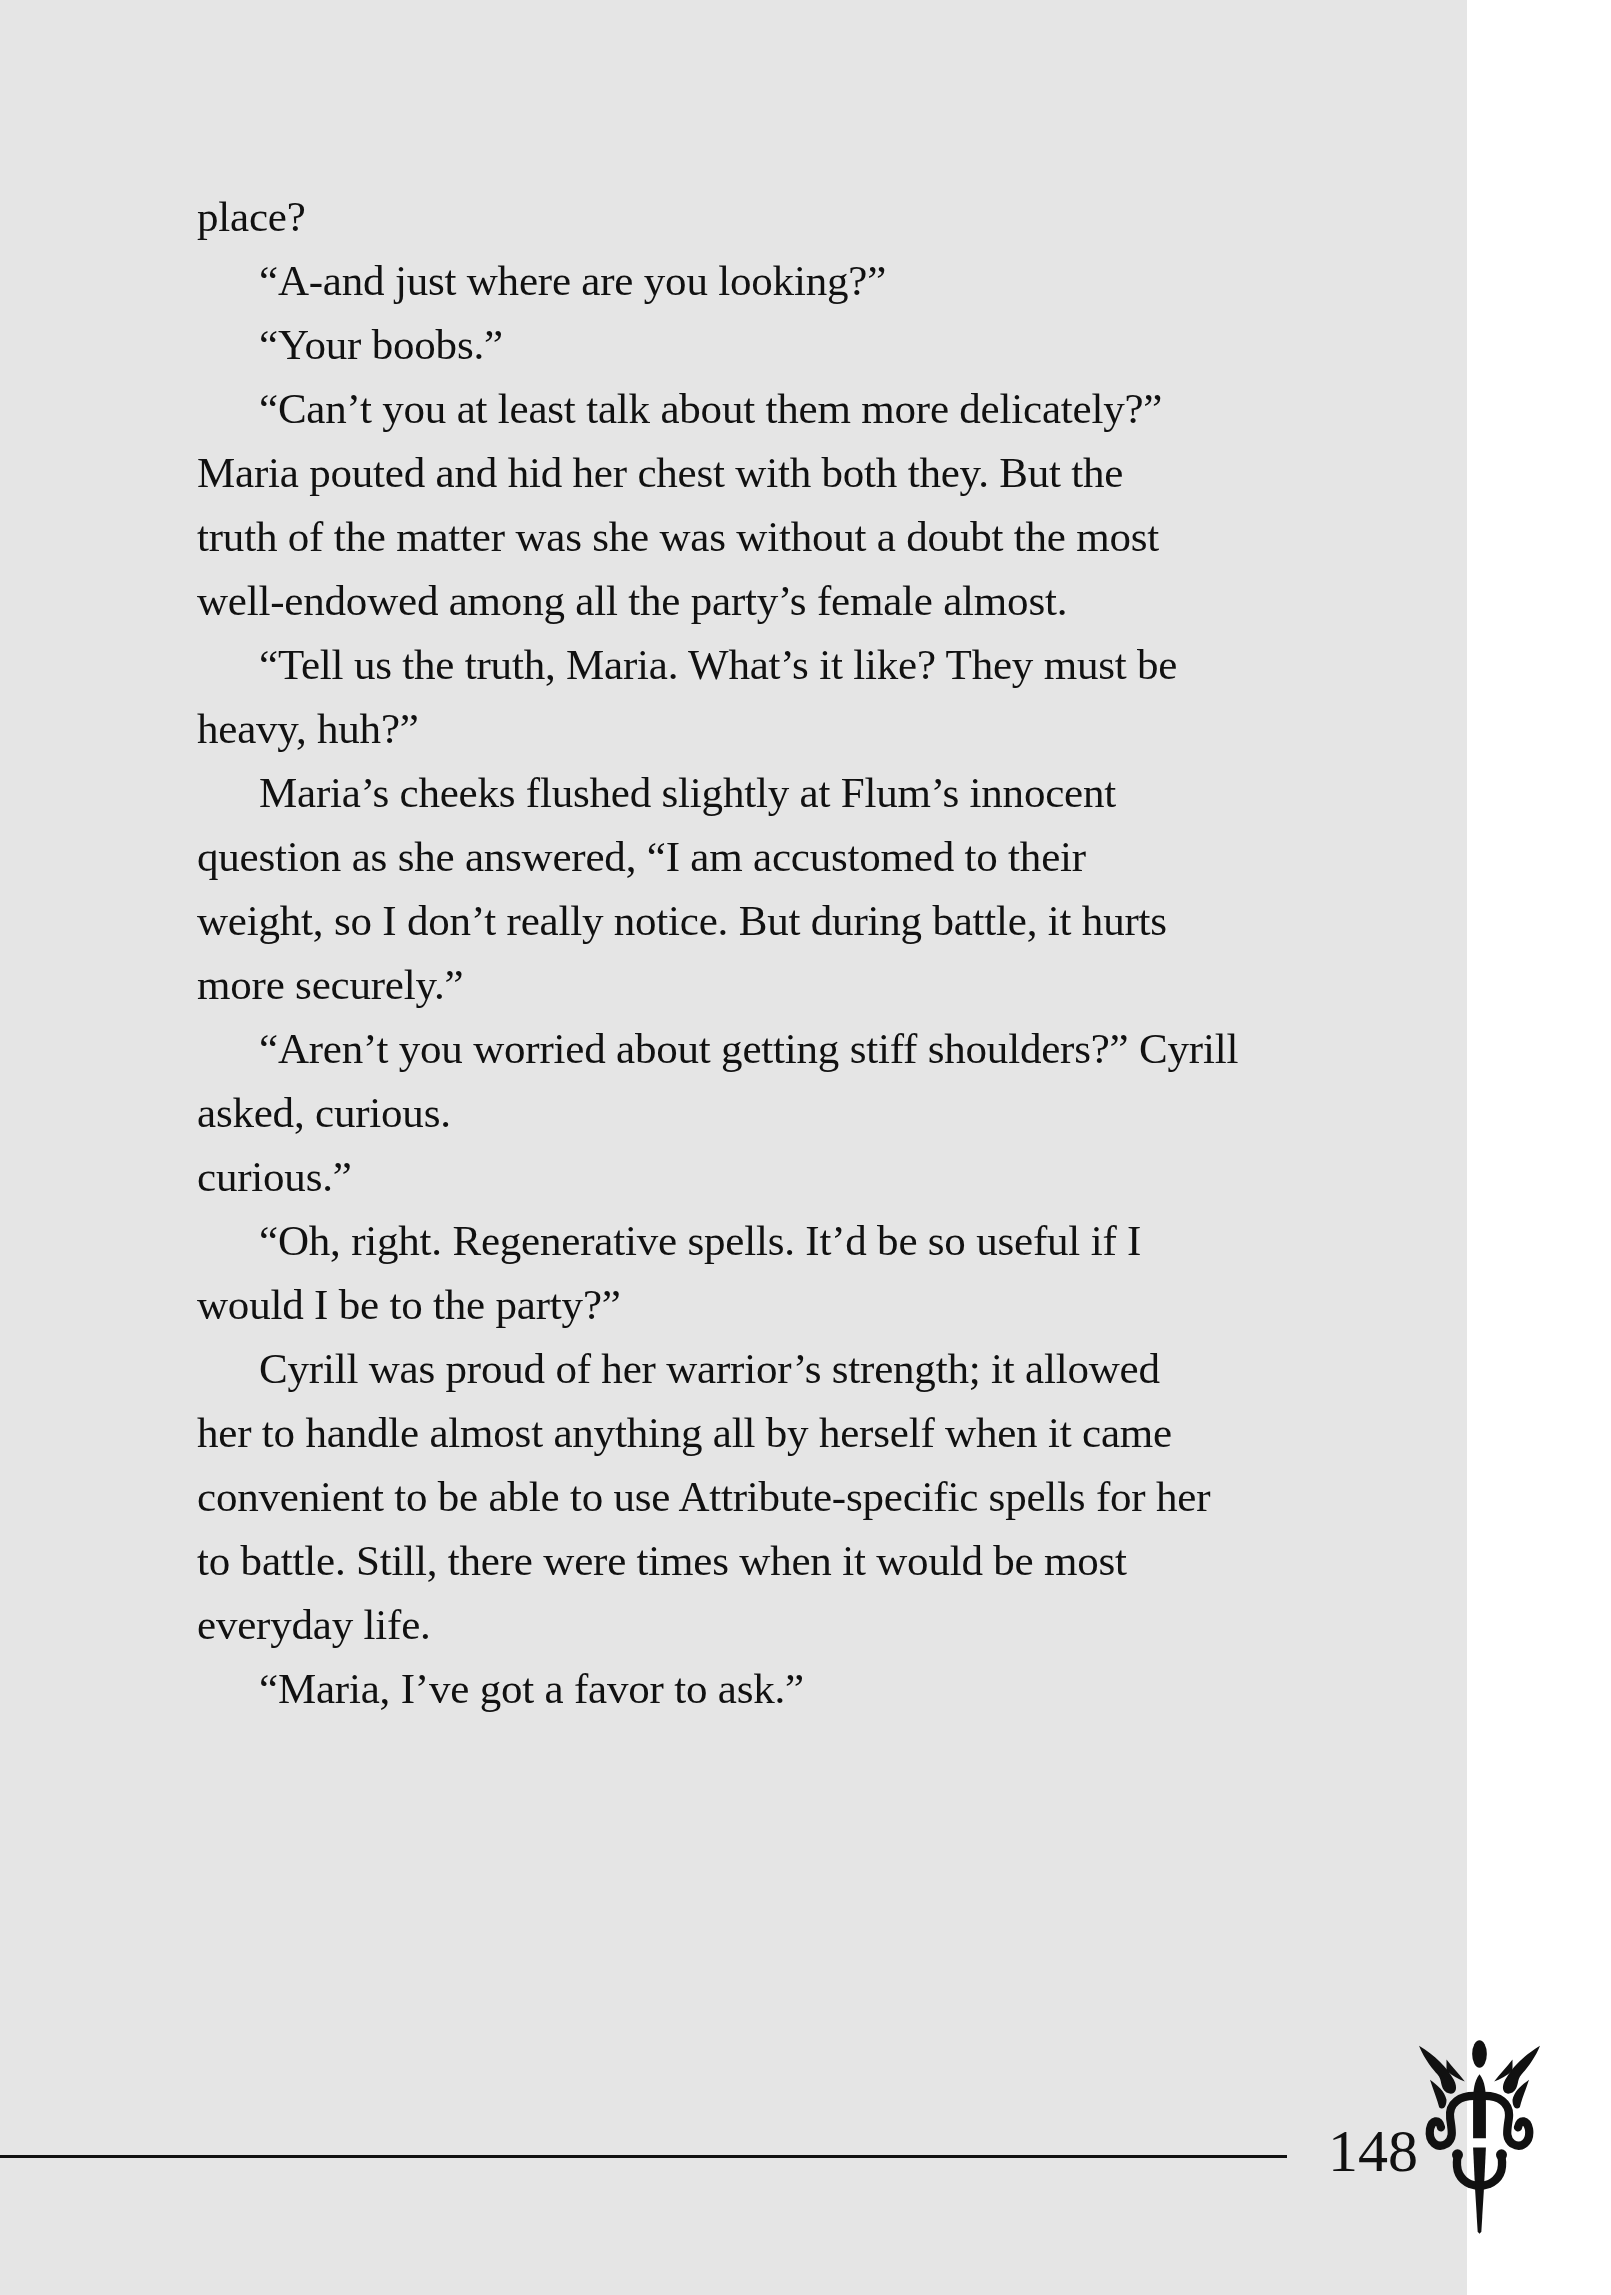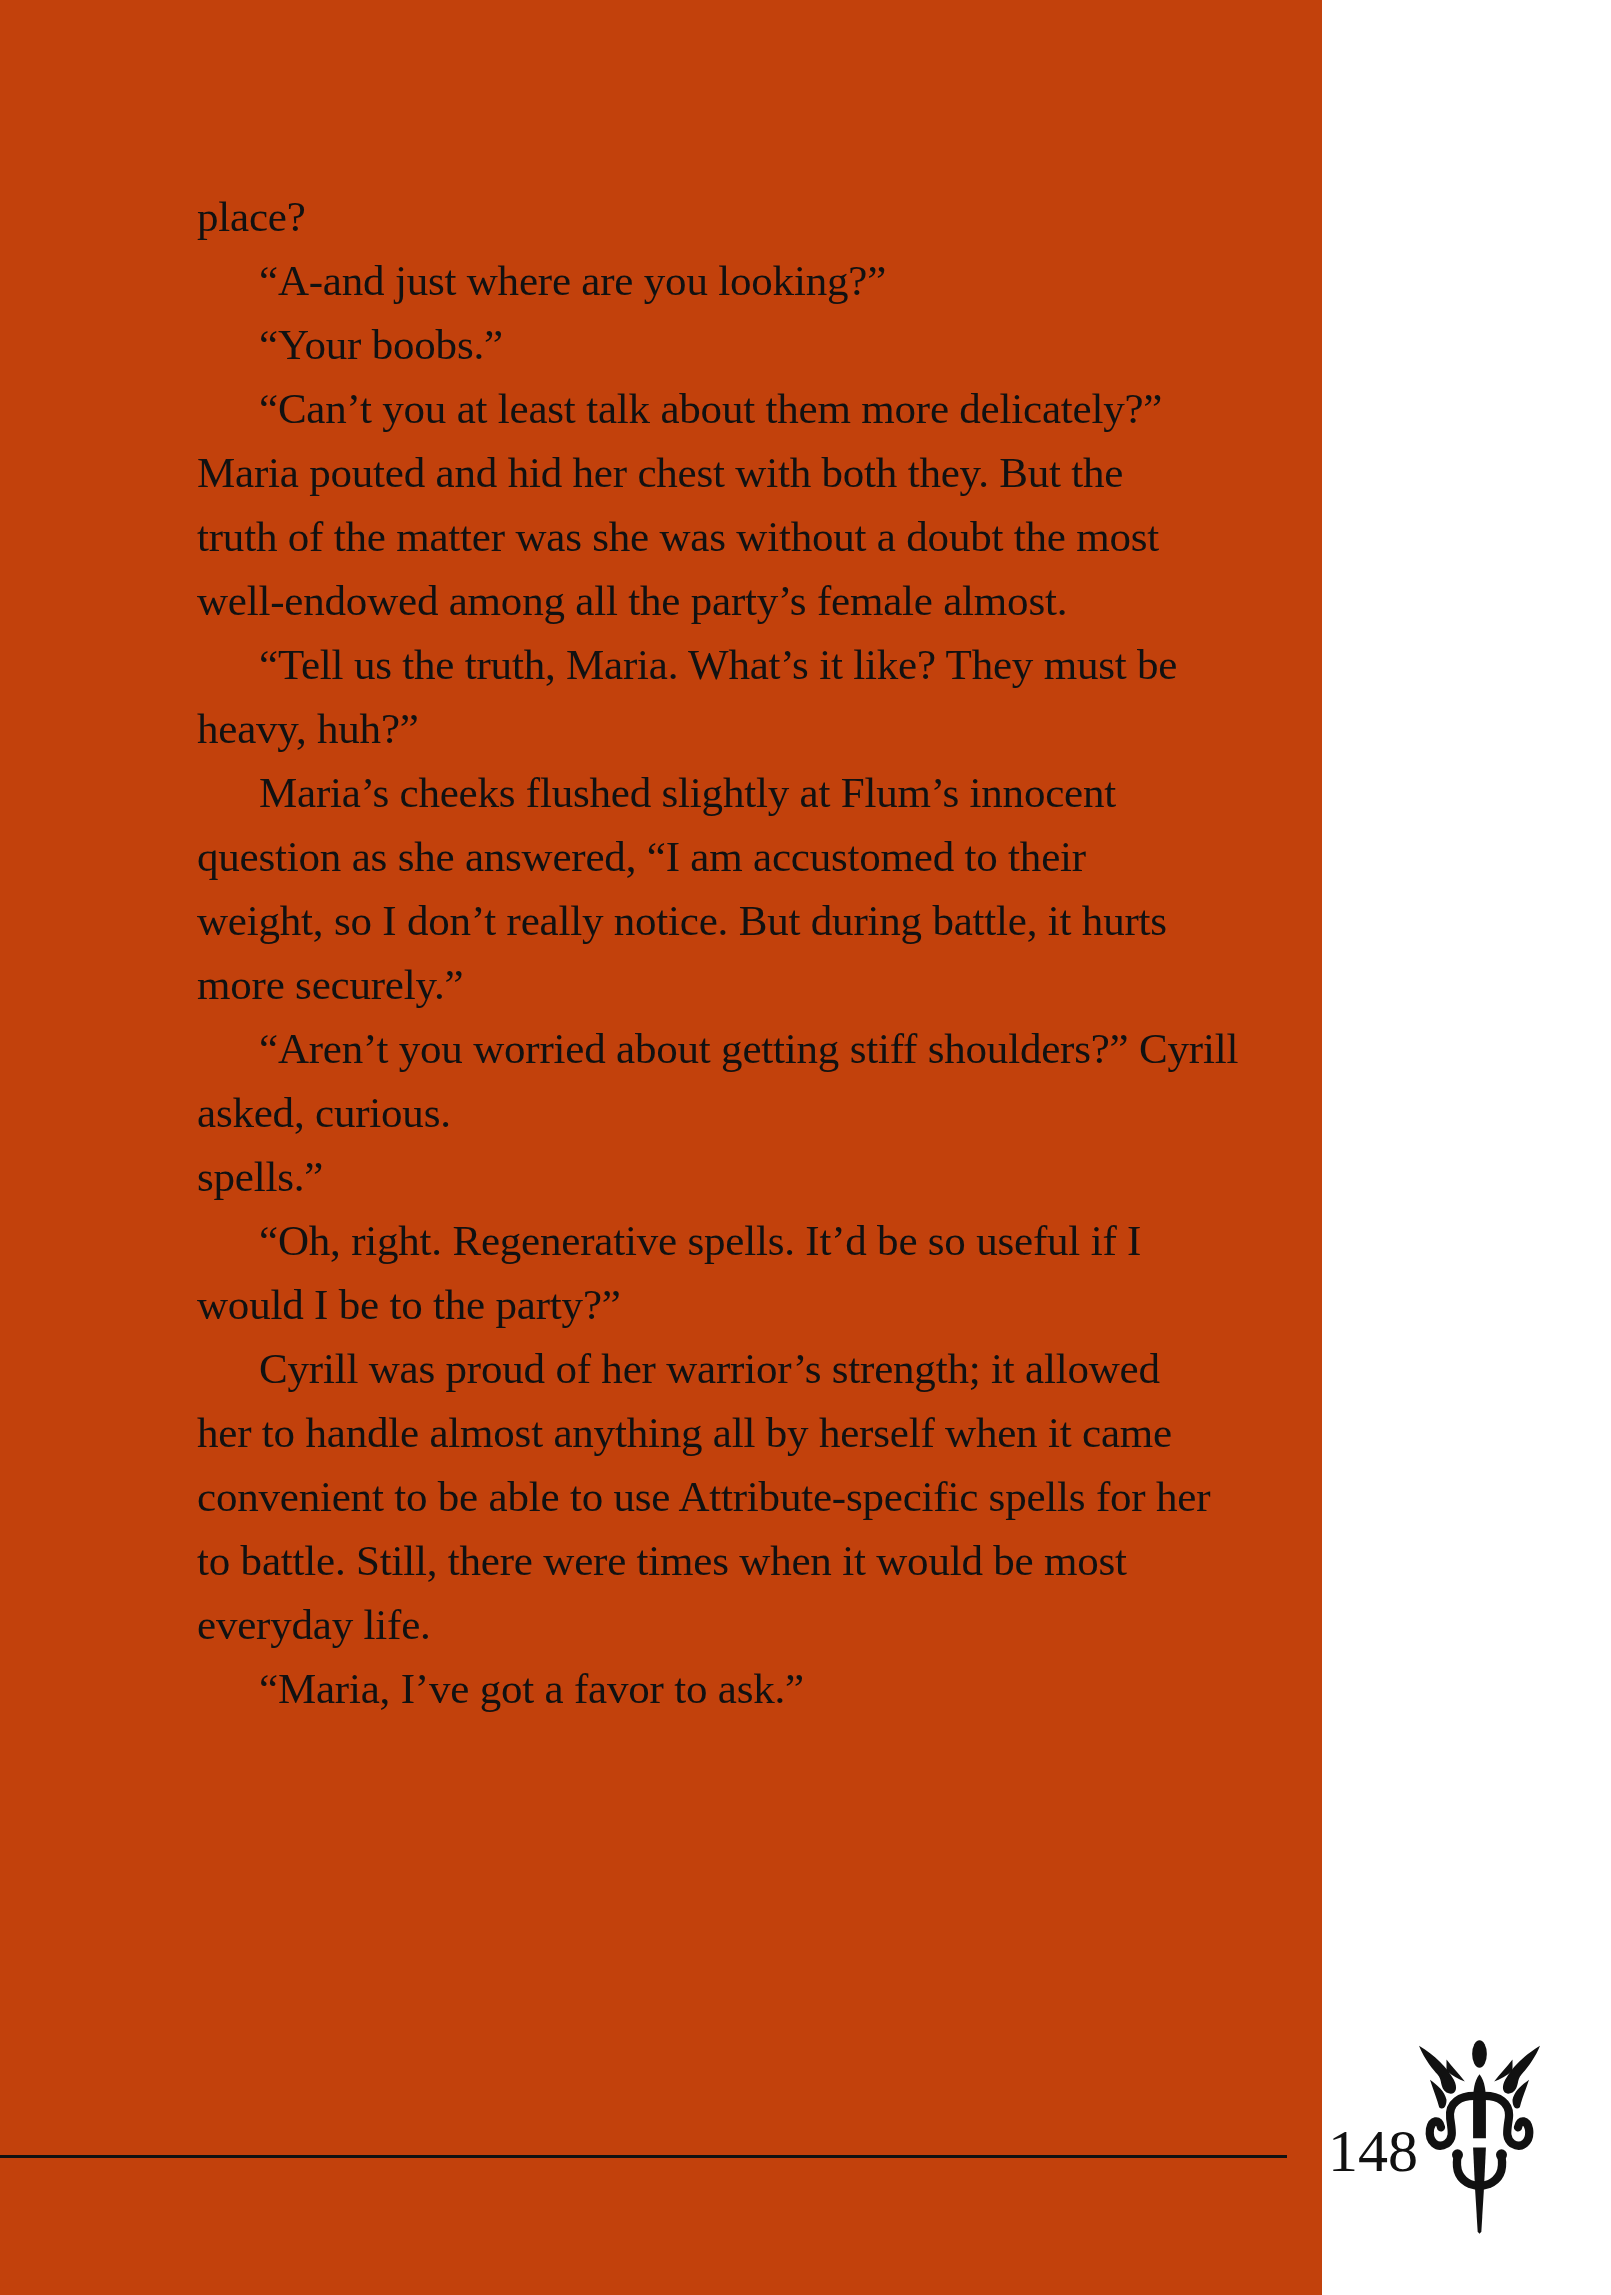--- a/index.html
+++ b/index.html
@@ -11,22 +11,22 @@
     width: 1612px;
     height: 2296px;
     position: relative;
     overflow: hidden;
     font-family: "Liberation Serif", "DejaVu Serif", serif;
     color: #111111;
   }
   .page {
     position: absolute;
     left: 0; top: 0;
-    width: 1322px; height: 2296px;
-    background: #c2410c;
+    width: 1467px; height: 2296px;
+    background: #e5e5e5;
     font-family: Liberation Serif, serif;
   }
   .text-block {
     position: absolute;
     left: 197px;
     top: 185px;
     width: 1249px;
     font-size: 43px;
     line-height: 64px;
     letter-spacing: -0.2px;
@@ -78,21 +78,21 @@
     <span class="line">truth of the matter was she was without a doubt the most</span>
     <span class="line">well-endowed among all the party’s female almost.</span>
     <span class="line indent">“Tell us the truth, Maria. What’s it like? They must be</span>
     <span class="line">heavy, huh?”</span>
     <span class="line indent">Maria’s cheeks flushed slightly at Flum’s innocent</span>
     <span class="line">question as she answered, “I am accustomed to their</span>
     <span class="line">weight, so I don’t really notice. But during battle, it hurts</span>
     <span class="line">more securely.”</span>
     <span class="line indent">“Aren’t you worried about getting stiff shoulders?” Cyrill</span>
     <span class="line">asked, curious.</span>
-    <span class="line">spells.”</span>
+    <span class="line">curious.”</span>
     <span class="line indent">“Oh, right. Regenerative spells. It’d be so useful if I</span>
     <span class="line">would I be to the party?”</span>
     <span class="line indent">Cyrill was proud of her warrior’s strength; it allowed</span>
     <span class="line">her to handle almost anything all by herself when it came</span>
     <span class="line">convenient to be able to use Attribute-specific spells for her</span>
     <span class="line">to battle. Still, there were times when it would be most</span>
     <span class="line">everyday life.</span>
     <span class="line indent">“Maria, I’ve got a favor to ask.”</span>
   </div>
 

